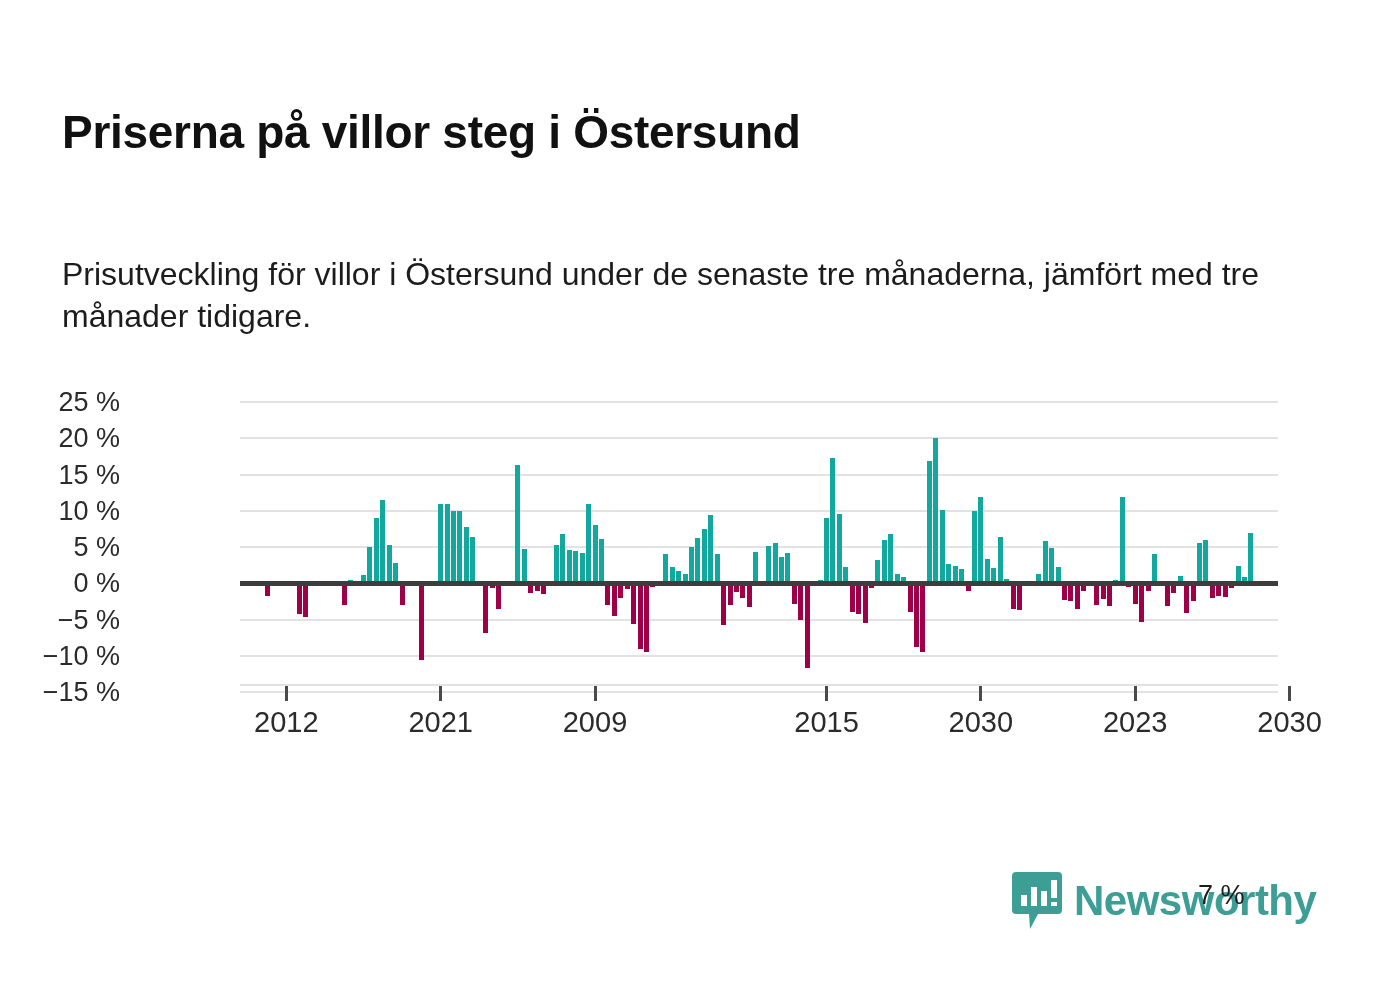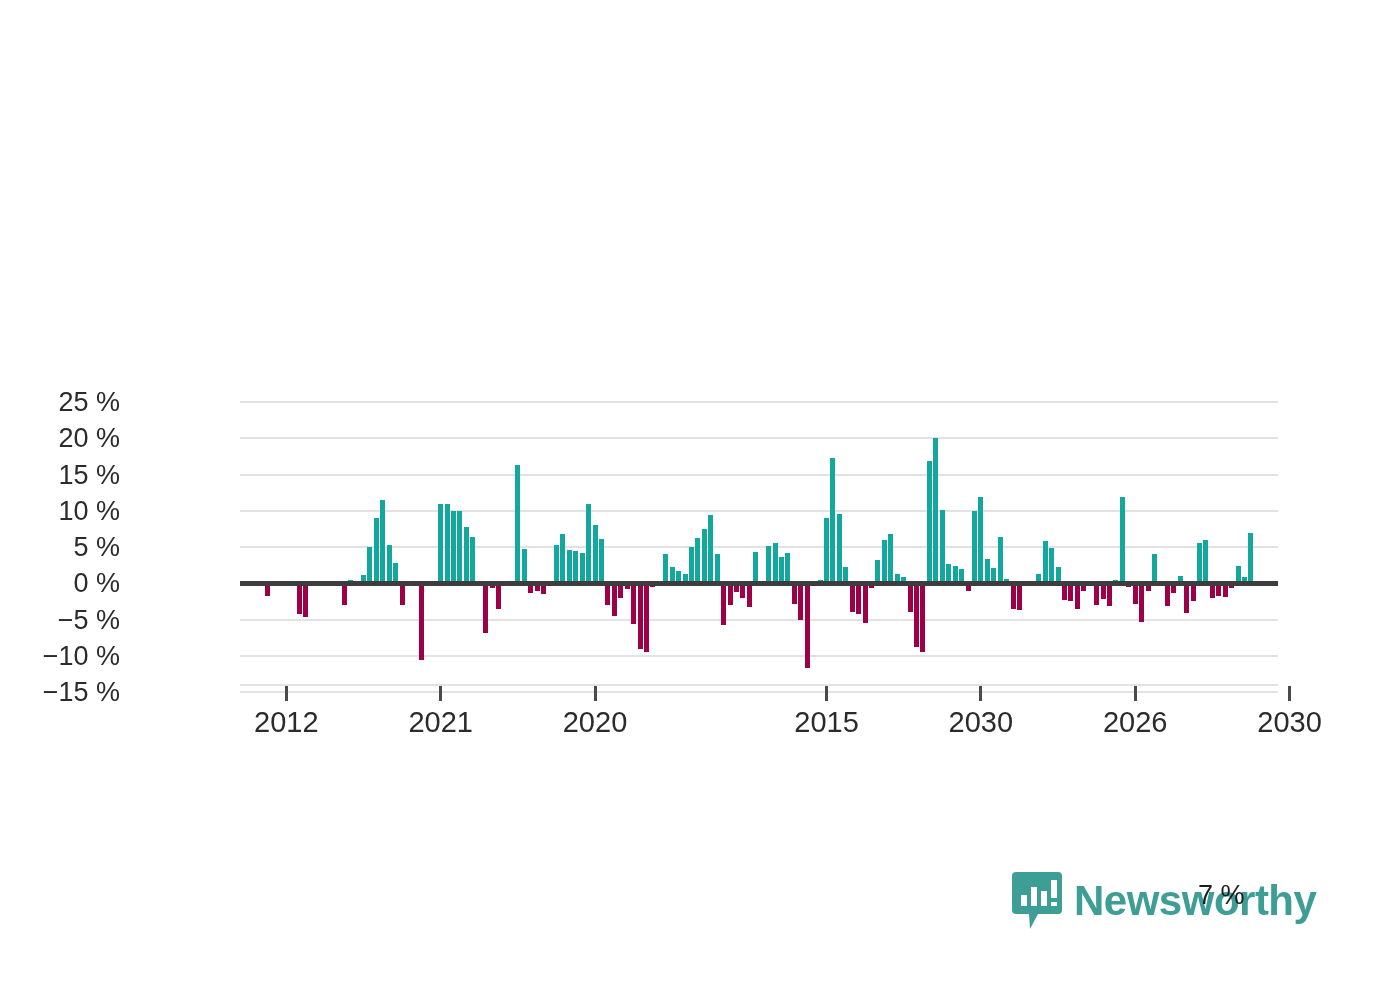--- a/index.html
+++ b/index.html
@@ -144,21 +144,23 @@
     color: #3d9e96;
     letter-spacing: -0.5px;
     line-height: 1;
   }
 </style>
 </head>
 <body>
 
 <div id="page">
 
-
+  <h1 id="chart-title">Priserna på villor steg i Östersund</h1>
+
+  <p id="chart-subtitle">Prisutveckling för villor i Östersund under de senaste tre månaderna, jämfört med tre månader tidigare.</p>
 
   <div id="chart-area">
 
     <div id="plot">
       <div id="gridlines">
           <div class="gridline" style="top: -1px;"></div>
           <div class="gridline" style="top: 35.25px;"></div>
           <div class="gridline" style="top: 71.5px;"></div>
           <div class="gridline" style="top: 107.75px;"></div>
           <div class="gridline" style="top: 144px;"></div>
@@ -337,27 +339,27 @@
     </div>
 
     <div id="xaxis">
       <div id="xaxis-line"></div>
       <div id="xticks">
           <div class="xtick" style="left: 44.8048px;"></div>
           <div class="xtick-label" style="left: 46.3048px;">2012</div>
           <div class="xtick" style="left: 199.154px;"></div>
           <div class="xtick-label" style="left: 200.654px;">2021</div>
           <div class="xtick" style="left: 353.504px;"></div>
-          <div class="xtick-label" style="left: 355.004px;">2020</div>
+          <div class="xtick-label" style="left: 355.004px;">2009</div>
           <div class="xtick" style="left: 585.028px;"></div>
           <div class="xtick-label" style="left: 586.528px;">2015</div>
           <div class="xtick" style="left: 739.377px;"></div>
           <div class="xtick-label" style="left: 740.877px;">2030</div>
           <div class="xtick" style="left: 893.727px;"></div>
-          <div class="xtick-label" style="left: 895.227px;">2026</div>
+          <div class="xtick-label" style="left: 895.227px;">2023</div>
           <div class="xtick" style="left: 1048.08px;"></div>
           <div class="xtick-label" style="left: 1049.58px;">2030</div>
         </div>
     </div>
 
     <div id="last-value-label">7 %</div>
 
   </div>
 
   <div id="logo">

